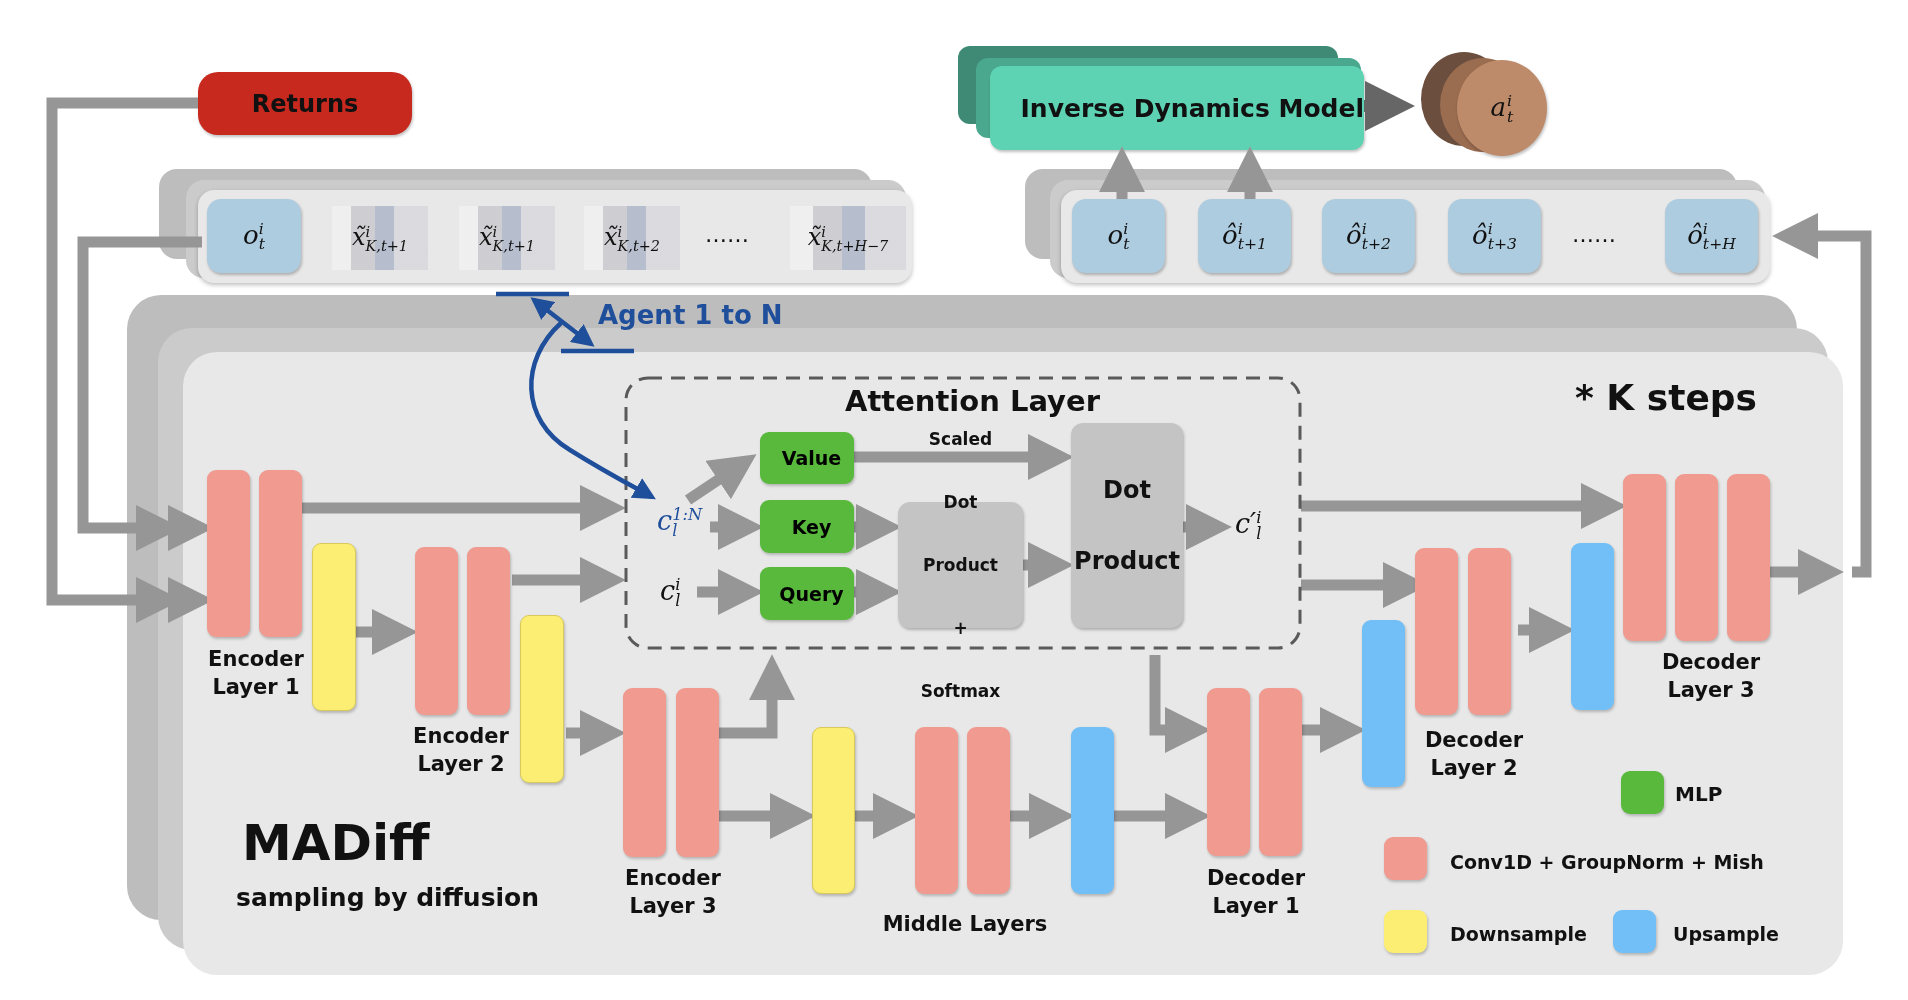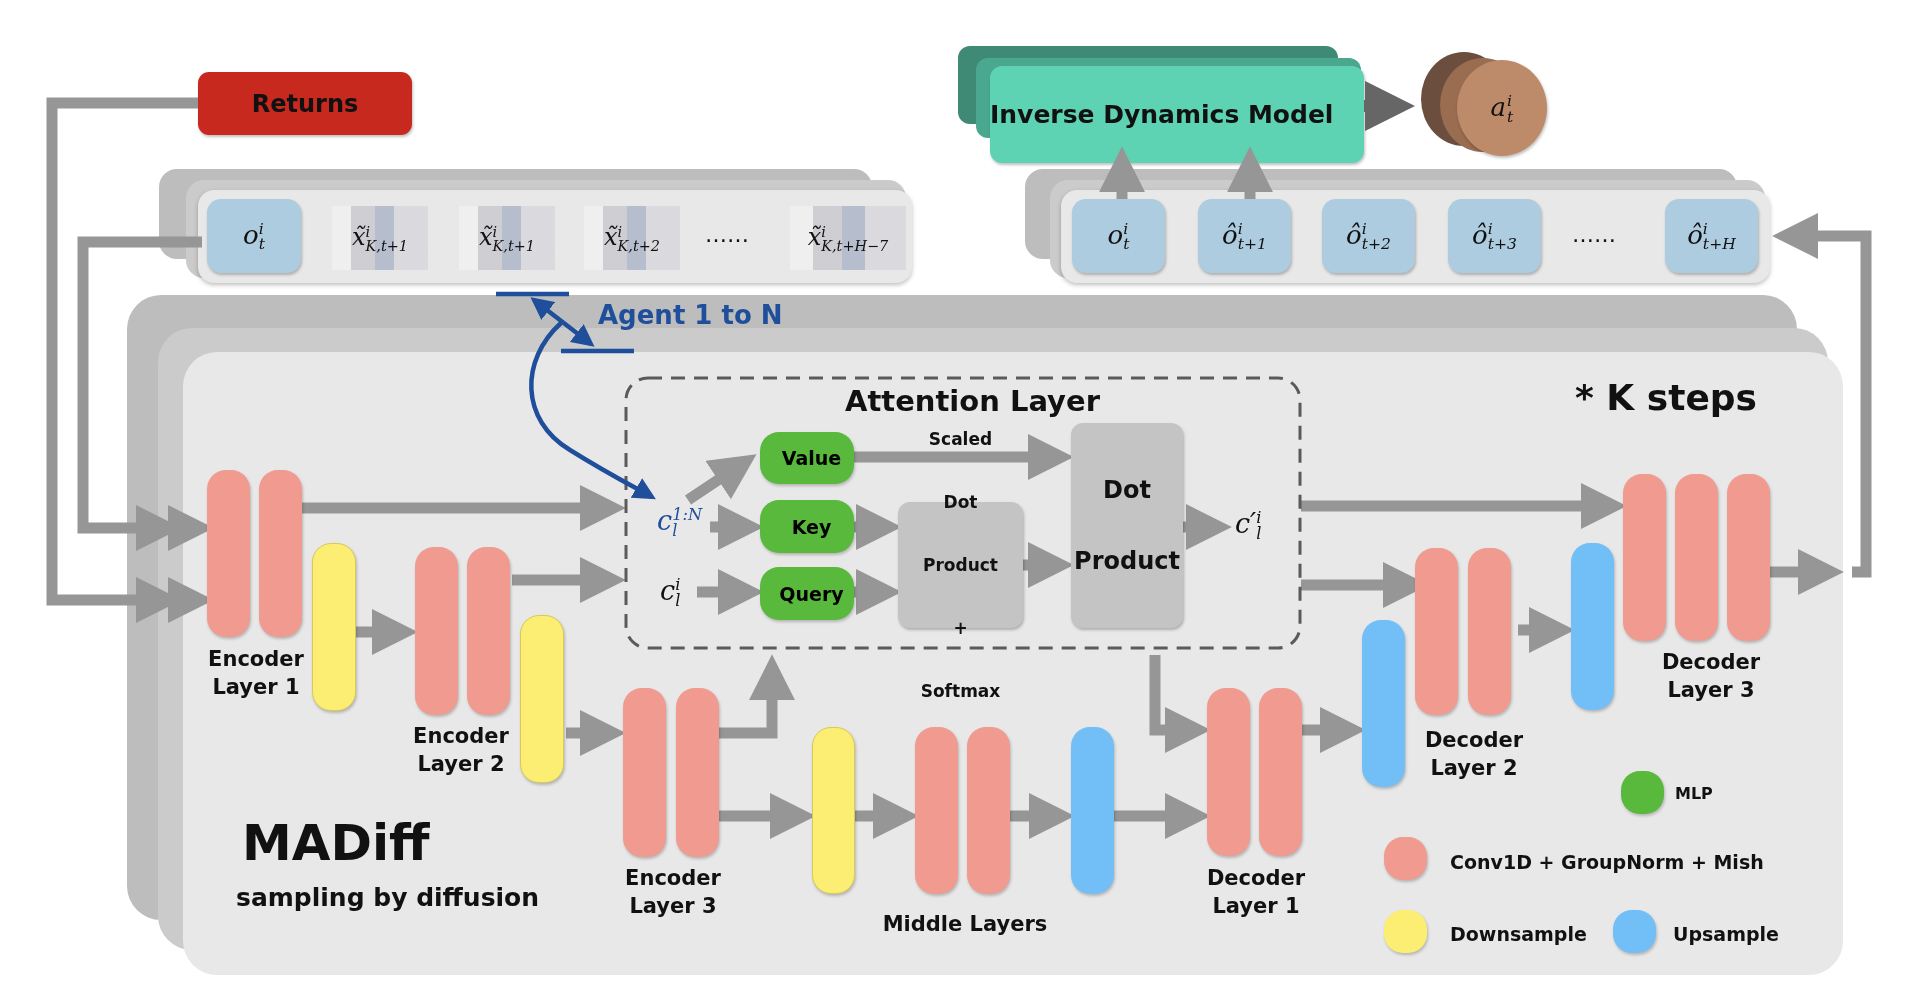--- a/index.html
+++ b/index.html
@@ -3,21 +3,21 @@
 <meta charset="utf-8">
 <style>
   html, body { margin:0; padding:0; background:#ffffff; }
   body { width:1908px; height:1000px; position:relative; overflow:hidden;
          font-family:"DejaVu Sans", sans-serif; }
   .abs { position:absolute; box-sizing:border-box; }
   .layer { border-radius:26px; }
   .bk3 { background:#bdbdbd; }
   .bk2 { background:#cbcbcb; }
   .bk1 { background:#e8e8e8; box-shadow:0 2px 4px rgba(0,0,0,0.25); }
-  .block { border-radius:19px; box-shadow:1px 2px 3px rgba(0,0,0,0.22);padding-left:9px; }
+  .block { border-radius:9px; box-shadow:1px 2px 3px rgba(0,0,0,0.22);padding-left:9px; }
   .conv { background:#f09a90; }
   .down { background:#fcee72; border:1px solid #d8ca5a; }
   .up   { background:#72bff7; }
   .mlp  { background:#58b93c; color:#000; font-weight:bold; font-size:19px;
           display:flex; align-items:center; justify-content:center; }
   .lbl { font-weight:bold; color:#111; text-align:center; line-height:28px; font-size:21px; }
   .tok { background:#aecce0; border-radius:14px; box-shadow:1px 2px 3px rgba(0,0,0,0.25);
          display:flex; align-items:center; justify-content:center;
          font-family:"DejaVu Serif", serif; font-style:italic; font-size:26px; color:#111; }
   .math { font-family:"DejaVu Serif", serif; font-style:italic; color:#111; white-space:nowrap; }
@@ -37,27 +37,27 @@
 <div class="abs layer bk1" style="left:198px;top:190px;width:714px;height:93px;border-radius:16px;"></div>
 
 <div class="abs layer bk3" style="left:1025px;top:169px;width:712px;height:90px;border-radius:18px;"></div>
 <div class="abs layer bk2" style="left:1050px;top:180px;width:715px;height:98px;border-radius:18px;"></div>
 <div class="abs layer bk1" style="left:1061px;top:190px;width:709px;height:93px;border-radius:16px;"></div>
 
 <div class="abs layer bk3" style="left:127px;top:295px;width:1670px;height:625px;border-radius:34px;"></div>
 <div class="abs layer bk2" style="left:158px;top:328px;width:1670px;height:622px;border-radius:34px;"></div>
 <div class="abs layer bk1" style="left:183px;top:352px;width:1660px;height:623px;border-radius:34px;box-shadow:none;"></div>
 
-<div class="abs" style="left:198px;top:72px;width:214px;height:63px;background:#c8291f;border-radius:11px;box-shadow:1px 2px 3px rgba(0,0,0,0.25);display:flex;align-items:center;justify-content:center;">
+<div class="abs" style="left:198px;top:72px;width:214px;height:63px;background:#c8291f;border-radius:20px;box-shadow:1px 2px 3px rgba(0,0,0,0.25);display:flex;align-items:center;justify-content:center;">
   <span style="font-weight:bold;font-size:24px;color:#111;">Returns</span>
 </div>
 
 <div class="abs" style="left:958px;top:46px;width:380px;height:78px;background:#3e8a75;border-radius:12px;"></div>
 <div class="abs" style="left:976px;top:58px;width:385px;height:80px;background:#4aa88e;border-radius:12px;"></div>
-<div class="abs" style="left:990px;top:66px;width:374px;height:97px;background:#5ed3b4;border-radius:12px;box-shadow:1px 2px 3px rgba(0,0,0,0.25);display:flex;align-items:center;justify-content:flex-start;">
+<div class="abs" style="left:990px;top:66px;width:374px;height:84px;background:#5ed3b4;border-radius:12px;box-shadow:1px 2px 3px rgba(0,0,0,0.25);display:flex;align-items:center;justify-content:flex-end;">
   <span style="font-weight:bold;font-size:25px;color:#111;">Inverse Dynamics Model</span>
 </div>
 
 <div class="abs" style="left:1421px;top:52px;width:86px;height:94px;border-radius:50%;background:#6b4e3d;"></div>
 <div class="abs" style="left:1440px;top:58px;width:86px;height:94px;border-radius:50%;background:#9a6c50;"></div>
 <div class="abs" style="left:1457px;top:60px;width:90px;height:96px;border-radius:50%;background:#bd8b6a;box-shadow:1px 2px 3px rgba(0,0,0,0.25);display:flex;align-items:center;justify-content:center;">
   <span class="math" style="font-size:26px;">
     <span>a</span><span style="display:inline-flex;flex-direction:column;vertical-align:middle;line-height:16px;margin-left:1px;">
         <sup>i</sup>
         <sub>t</sub>
@@ -295,19 +295,19 @@
   <div>Decoder</div>
     <div>Layer 3</div>
 </div>
 
 <div class="abs" style="left:242px;top:814px;font-size:50px;font-weight:bold;color:#111;">MADiff</div>
 <div class="abs" style="left:236px;top:880px;font-size:25px;font-weight:bold;color:#111;line-height:36px;">
   <div>sampling by diffusion</div>
 </div>
 
 <div class="abs block" style="left:1621px;top:771px;width:43px;height:43px;background:#58b93c;"></div>
-<div class="abs lbl" style="left:1675px;top:780px;text-align:right;font-size:16px;">MLP</div>
+<div class="abs lbl" style="left:1675px;top:780px;text-align:right;font-size:20px;">MLP</div>
 <div class="abs block" style="left:1384px;top:837px;width:43px;height:43px;background:#f09a90;"></div>
 <div class="abs lbl" style="left:1450px;top:848px;text-align:left;font-size:19px;">Conv1D + GroupNorm + Mish</div>
 <div class="abs block" style="left:1384px;top:910px;width:43px;height:43px;background:#fcee72;"></div>
 <div class="abs lbl" style="left:1450px;top:920px;text-align:left;font-size:19px;">Downsample</div>
 <div class="abs block" style="left:1613px;top:910px;width:43px;height:43px;background:#72bff7;"></div>
 <div class="abs lbl" style="left:1673px;top:920px;text-align:left;font-size:19px;">Upsample</div>
 
 </body></html>

